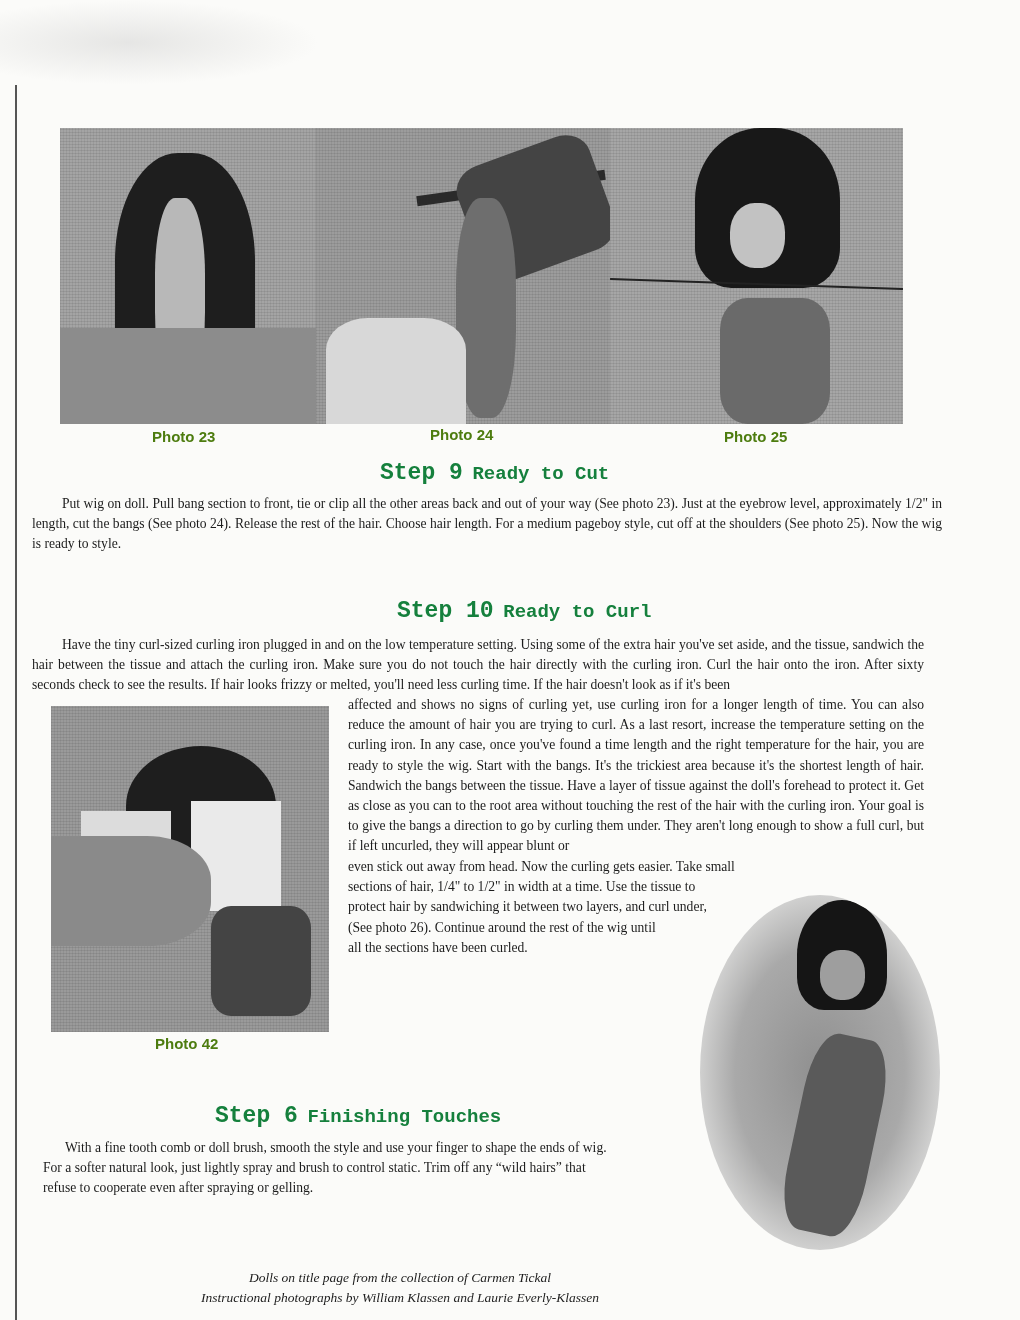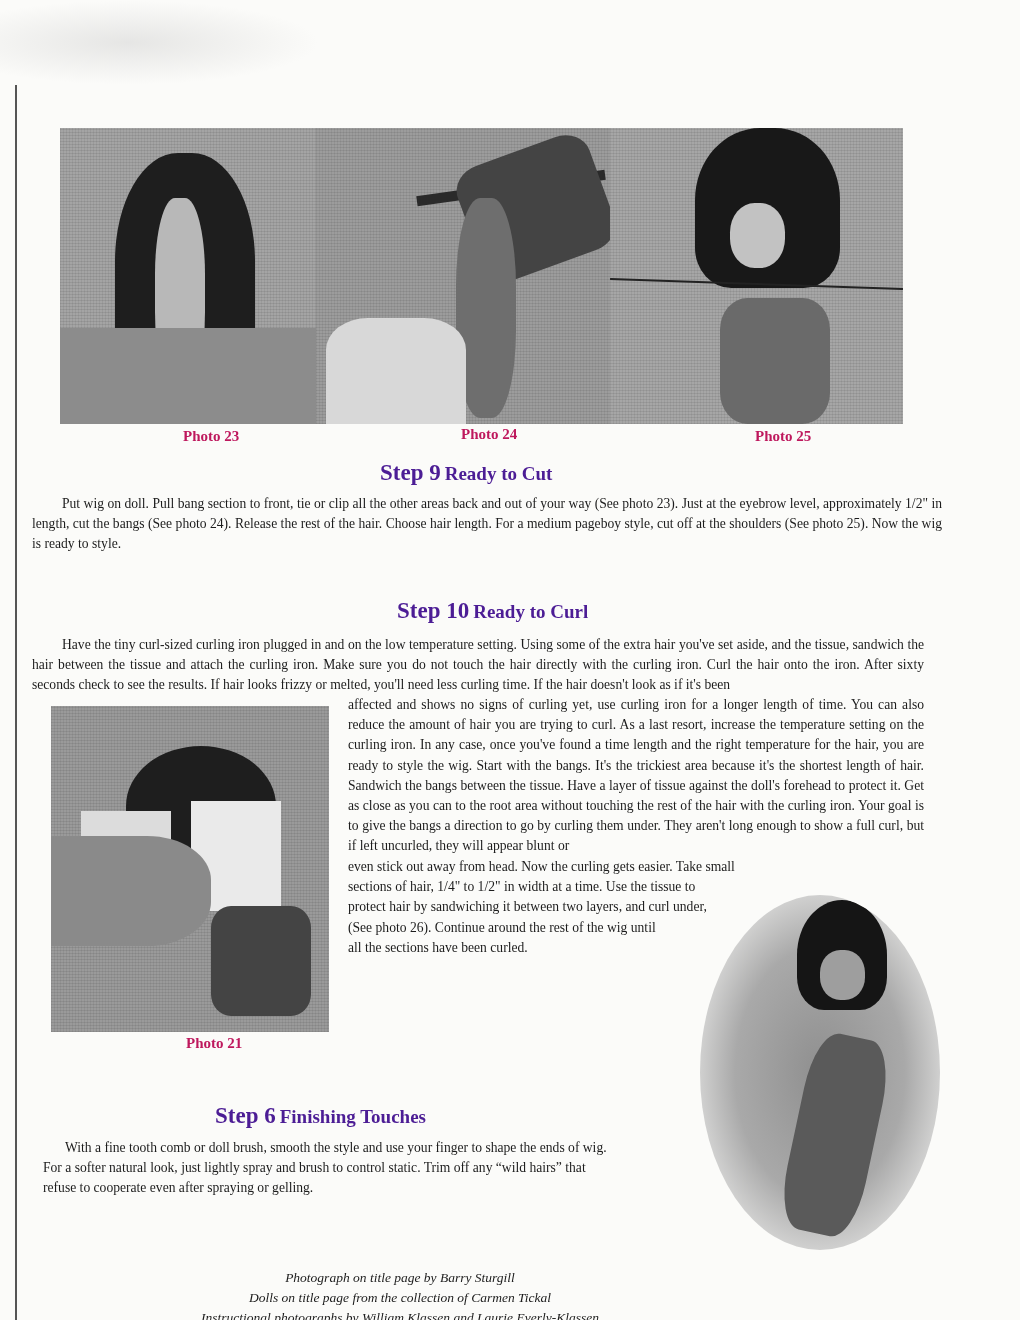--- a/index.html
+++ b/index.html
@@ -21,26 +21,26 @@
   .photo {
     position: absolute; overflow: hidden;
     background:
       repeating-linear-gradient(0deg, rgba(0,0,0,0.08) 0 1px, rgba(255,255,255,0) 1px 3px),
       repeating-linear-gradient(90deg, rgba(0,0,0,0.06) 0 1px, rgba(255,255,255,0) 1px 3px),
       #9a9a9a;
   }
   .photo .shape { position: absolute; }
   .caption {
     position: absolute;
-    font-family: Liberation Serif, serif;
-    font-weight: bold; font-size: 15px; color: #be185d; margin-left: 31px;
+    font-family: Liberation Sans, sans-serif;
+    font-weight: bold; font-size: 15px; color: #4d7c0f;
   }
   .step-heading {
     position: absolute; white-space: nowrap;
-    font-family: Liberation Serif, serif; font-weight: bold; color: #4c1d95; text-align: center;
+    font-family: Liberation Mono, monospace; font-weight: bold; color: #15803d; text-align: center;
   }
   .step-heading .num { font-size: 23px; }
   .step-heading .title { font-size: 19px; }
   .para {
     position: absolute; font-size: 13.6px; line-height: 20.2px; text-align: justify;
   }
   .indent { text-indent: 30px; }
   .credits {
     position: absolute; left: 100px; width: 600px; top: 1268px;
     text-align: center; font-style: italic; font-size: 13.5px; line-height: 20px;
@@ -100,35 +100,34 @@
   <div>all the sections have been curled.</div>
 </div>
 
 <div class="photo" style="left:51px; top:706px; width:278px; height:326px; background-color:#9a9a9a;">
   <div class="shape" style="left:75px; top:40px; width:150px; height:120px; background:#1e1e1e; border-radius:50% 50% 10% 10%;"></div>
   <div class="shape" style="left:140px; top:95px; width:90px; height:110px; background:#eaeaea;"></div>
   <div class="shape" style="left:30px; top:105px; width:90px; height:40px; background:#dcdcdc;"></div>
   <div class="shape" style="left:0; top:130px; width:160px; height:110px; background:#8a8a8a; border-radius:0 40% 40% 0;"></div>
   <div class="shape" style="left:160px; top:200px; width:100px; height:110px; background:#444; border-radius:20%;"></div>
 </div>
-<div class="caption" style="left:155px; top:1035px;">Photo 21</div>
+<div class="caption" style="left:155px; top:1035px;">Photo 42</div>
 
 <div class="oval">
   <div class="shape" style="position:absolute; left:97px; top:5px; width:90px; height:110px; background:#151515; border-radius:50% 50% 30% 30%;"></div>
   <div class="shape" style="position:absolute; left:120px; top:55px; width:45px; height:50px; background:#9e9e9e; border-radius:45%;"></div>
   <div class="shape" style="position:absolute; left:95px; top:140px; width:80px; height:200px; background:#5a5a5a; border-radius:30%; transform:rotate(12deg);"></div>
 </div>
 
 <div class="step-heading" style="left:215px; top:1103px;">
   <span class="num">Step 6</span>
   <span class="title">Finishing Touches</span>
 </div>
 <div style="position:absolute; left:43px; top:1138px; font-size:13.6px; line-height:20.2px;">
   <div style="padding-left:22px;text-align:center;">With a fine tooth comb or doll brush, smooth the style and use your finger to shape the ends of wig.</div>
   <div>For a softer natural look, just lightly spray and brush to control static. Trim off any “wild hairs” that</div>
   <div>refuse to cooperate even after spraying or gelling.</div>
 </div>
 
 <div class="credits">
-  <div>Photograph on title page by Barry Sturgill</div>
   <div>Dolls on title page from the collection of Carmen Tickal</div>
   <div>Instructional photographs by William Klassen and Laurie Everly-Klassen</div>
 </div>
 
 </body></html>

